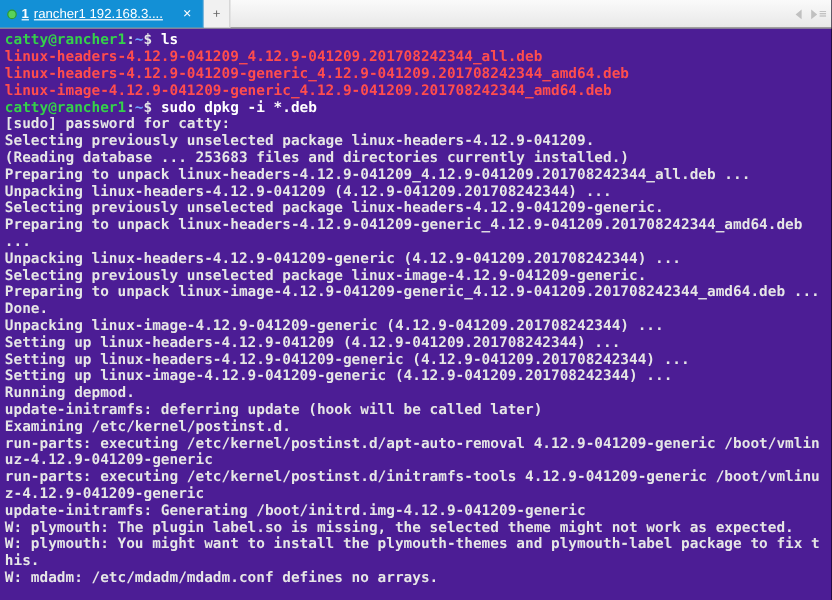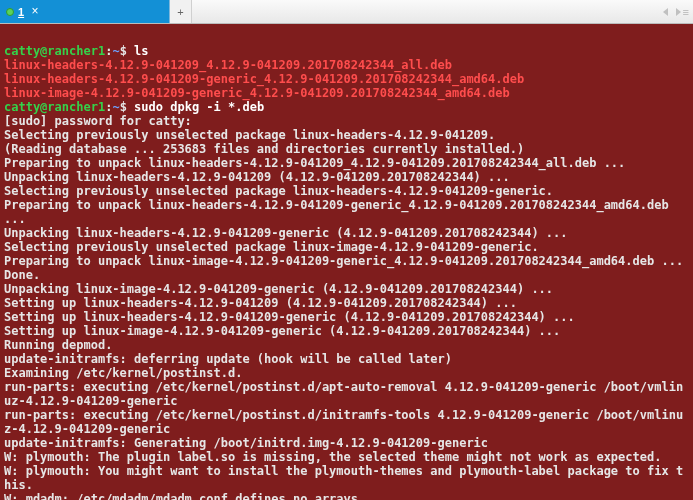--- a/index.html
+++ b/index.html
@@ -44,43 +44,44 @@
     margin-left: auto;
     display: flex; align-items: center; gap: 2px;
     padding: 0 4px; color: #b5b5b5;
   }
   .nav-right span { font-size: 11px; }
   .chev { width: 0; height: 0; border-top: 4px solid transparent; border-bottom: 4px solid transparent; }
   .chev.left { border-right: 5px solid #c0c0c0; margin-right: 3px; }
   .chev.right { border-left: 5px solid #c0c0c0; margin-left: 3px; }
 
   .terminal {
-    background: #7f1d1d;
+    background: #4c1d95;
     color: #e6e6e6;
     font-size: 12px;
     line-height: 14px;
-    padding: 20px 4px;
+    padding: 2px 4px;
     white-space: pre-wrap;
     word-break: break-all;
     height: calc(500px - 24px);
     overflow: hidden;
     font-weight: bold;
   }
   .prompt-user { color: #35d14a; }
   .prompt-path { color: #6ea2ff; }
   .cmd { color: #ffffff; }
   .red { color: #ff4d4d; }
 </style>
 </head>
 <body>
 
 <div class="tabbar">
   <div class="tab">
     <span class="dot"></span>
     <span class="num">1</span>
+    <span class="label">rancher1 192.168.3....</span>
     <span class="close">×</span>
   </div>
   <div class="addtab">+</div>
   <div class="nav-right">
     <span class="chev left"></span>
     <span class="chev right"></span>
     <span>≡</span>
   </div>
 </div>
 

